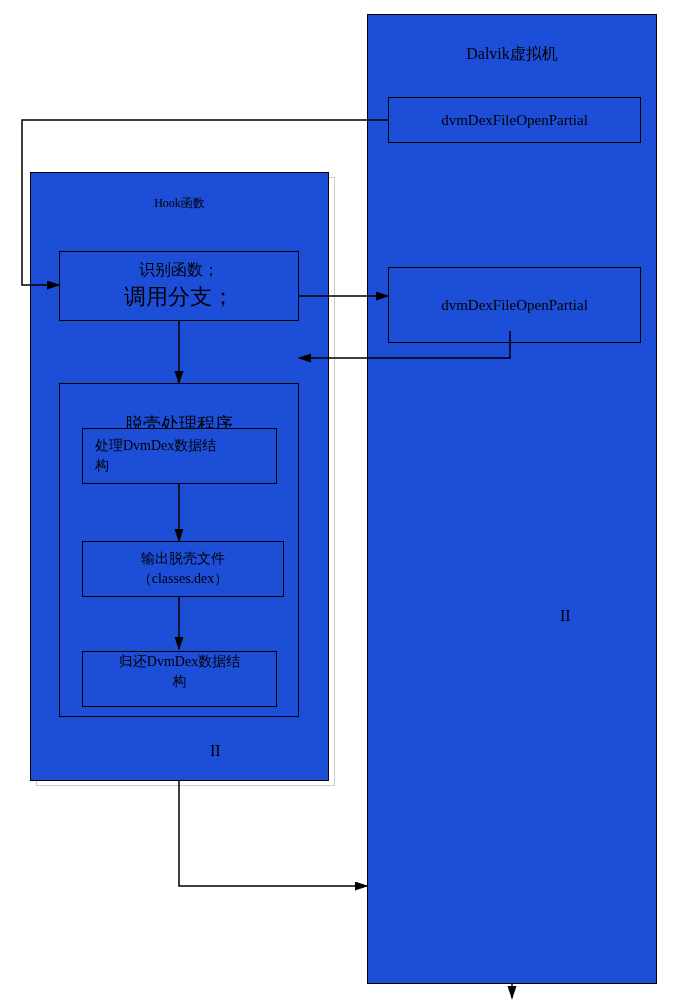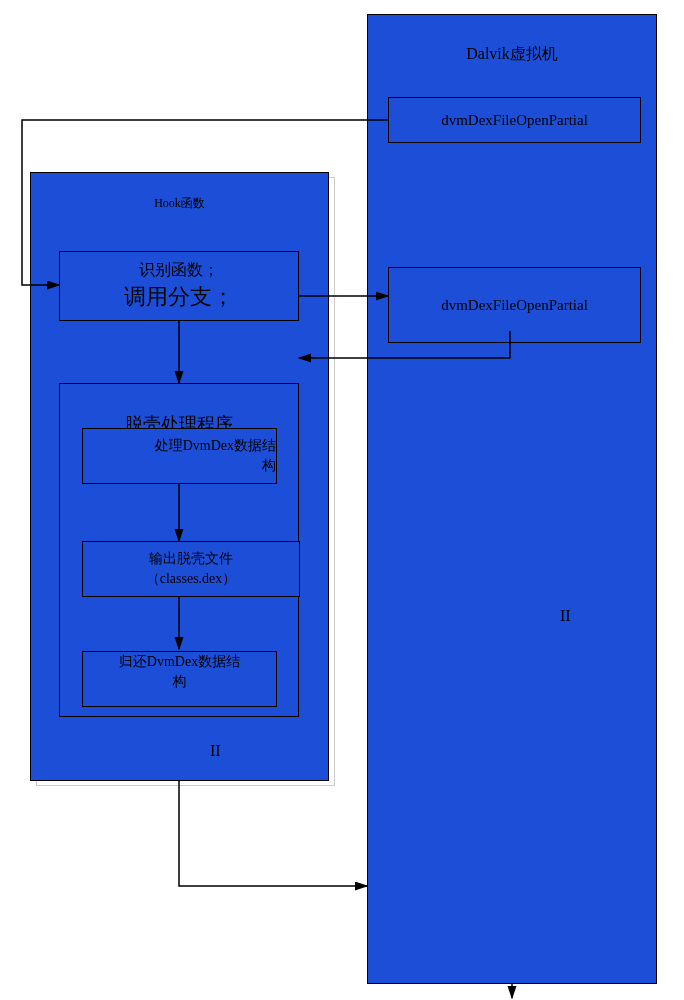--- a/index.html
+++ b/index.html
@@ -59,26 +59,26 @@
 
 <div class="box" style="left:59px; top:251px; width:240px; height:70px; display:flex; flex-direction:column; align-items:center; justify-content:center;">
   <div class="label" style="font-size:16px;">识别函数；</div>
   <div class="label" style="font-size:22px;">调用分支；</div>
 </div>
 
 <div class="box" style="left:59px; top:383px; width:240px; height:334px;">
   <div class="label" style="margin-top:28px; font-size:18px;">脱壳处理程序</div>
 </div>
 
-<div class="box" style="left:82px; top:428px; width:195px; height:56px; display:flex; flex-direction:column; align-items:flex-end; justify-content:center;">
+<div class="box" style="left:82px; top:428px; width:195px; height:56px; display:flex; flex-direction:column; align-items:flex-start; justify-content:center;padding-left:12px;">
   <div class="label">处理DvmDex数据结</div>
   <div class="label">构</div>
 </div>
 
-<div class="box" style="left:82px; top:541px; width:218px; height:56px; display:flex; flex-direction:column; align-items:center; justify-content:center;">
+<div class="box" style="left:82px; top:541px; width:202px; height:56px; display:flex; flex-direction:column; align-items:center; justify-content:center;">
   <div class="label">输出脱壳文件</div>
   <div class="label">（classes.dex）</div>
 </div>
 
 <div class="box" style="left:82px; top:651px; width:195px; height:56px; display:flex; flex-direction:column; align-items:center; justify-content:flex-start;">
   <div class="label">归还DvmDex数据结</div>
   <div class="label">构</div>
 </div>
 
 <div class="label" style="position:absolute; left:210px; top:740px; font-family: 'Times New Roman', serif; font-size:16px;">II</div>

